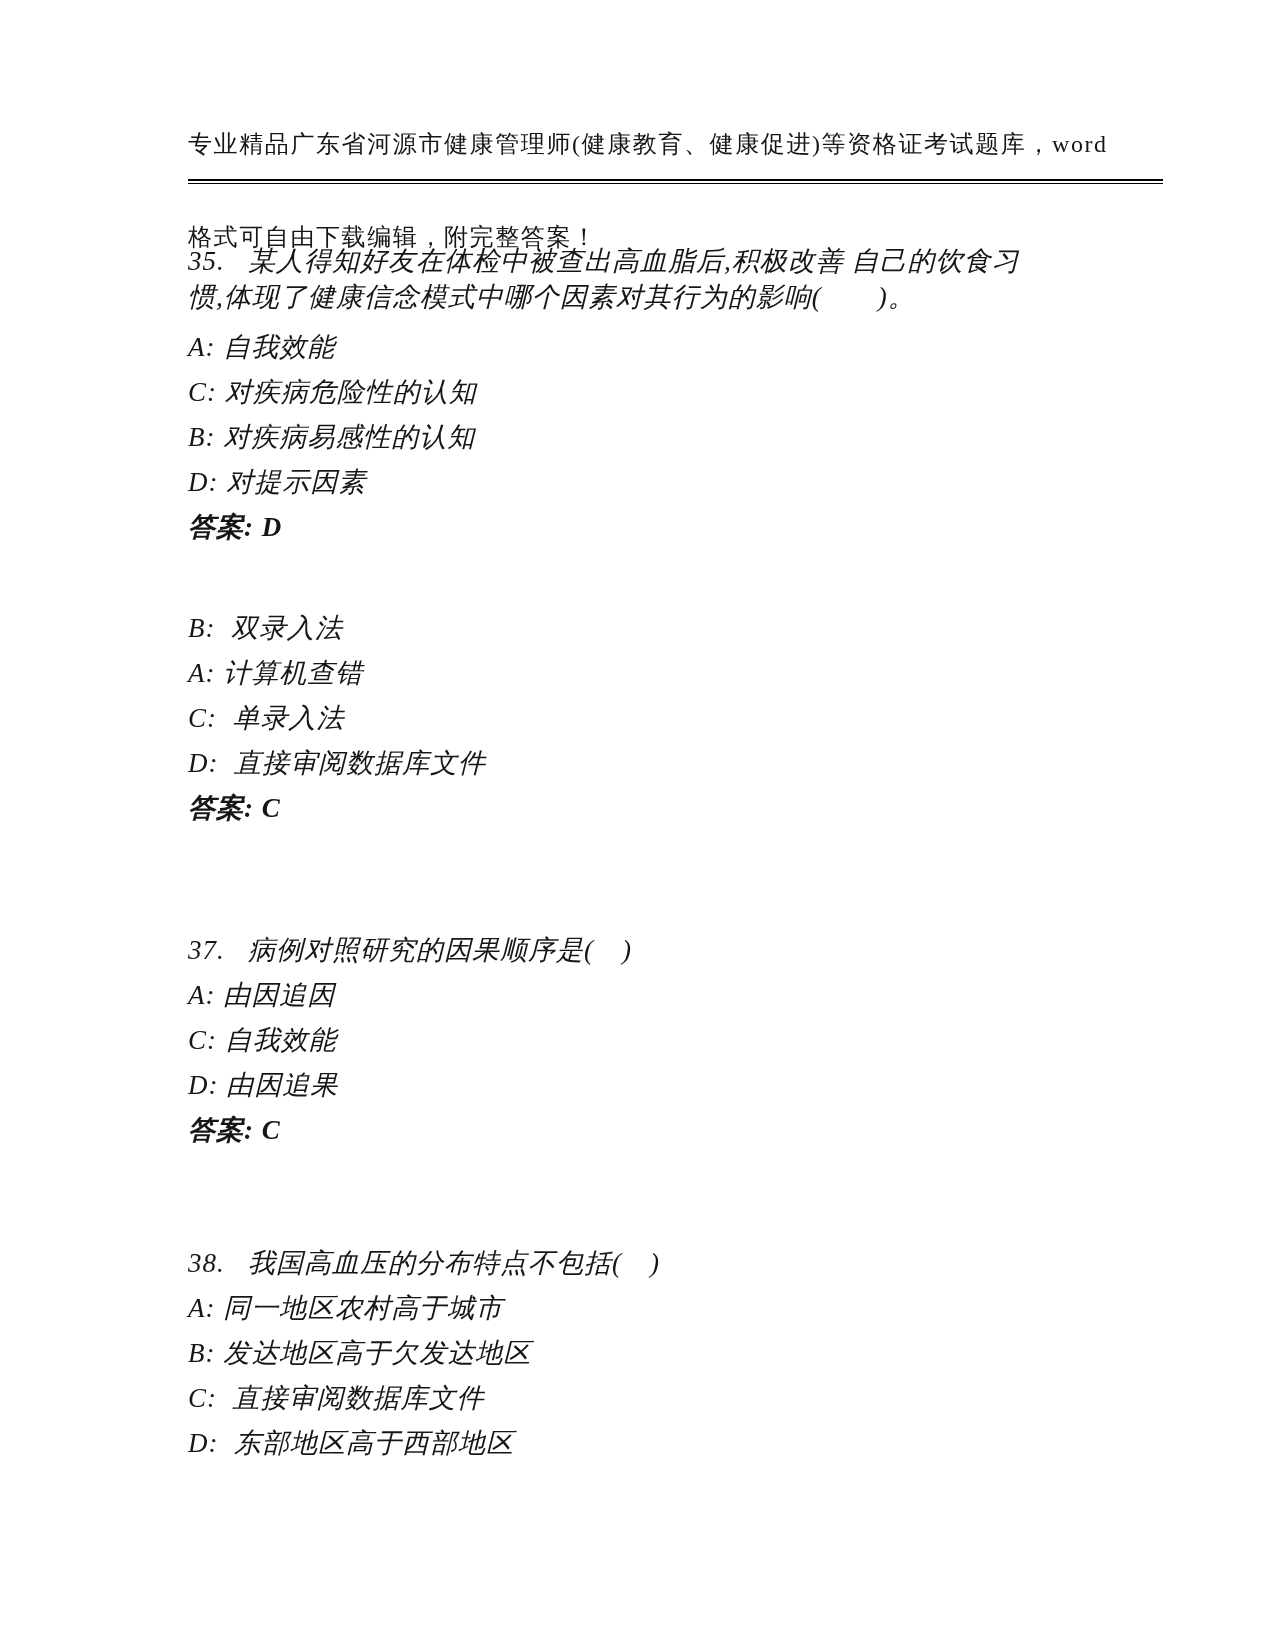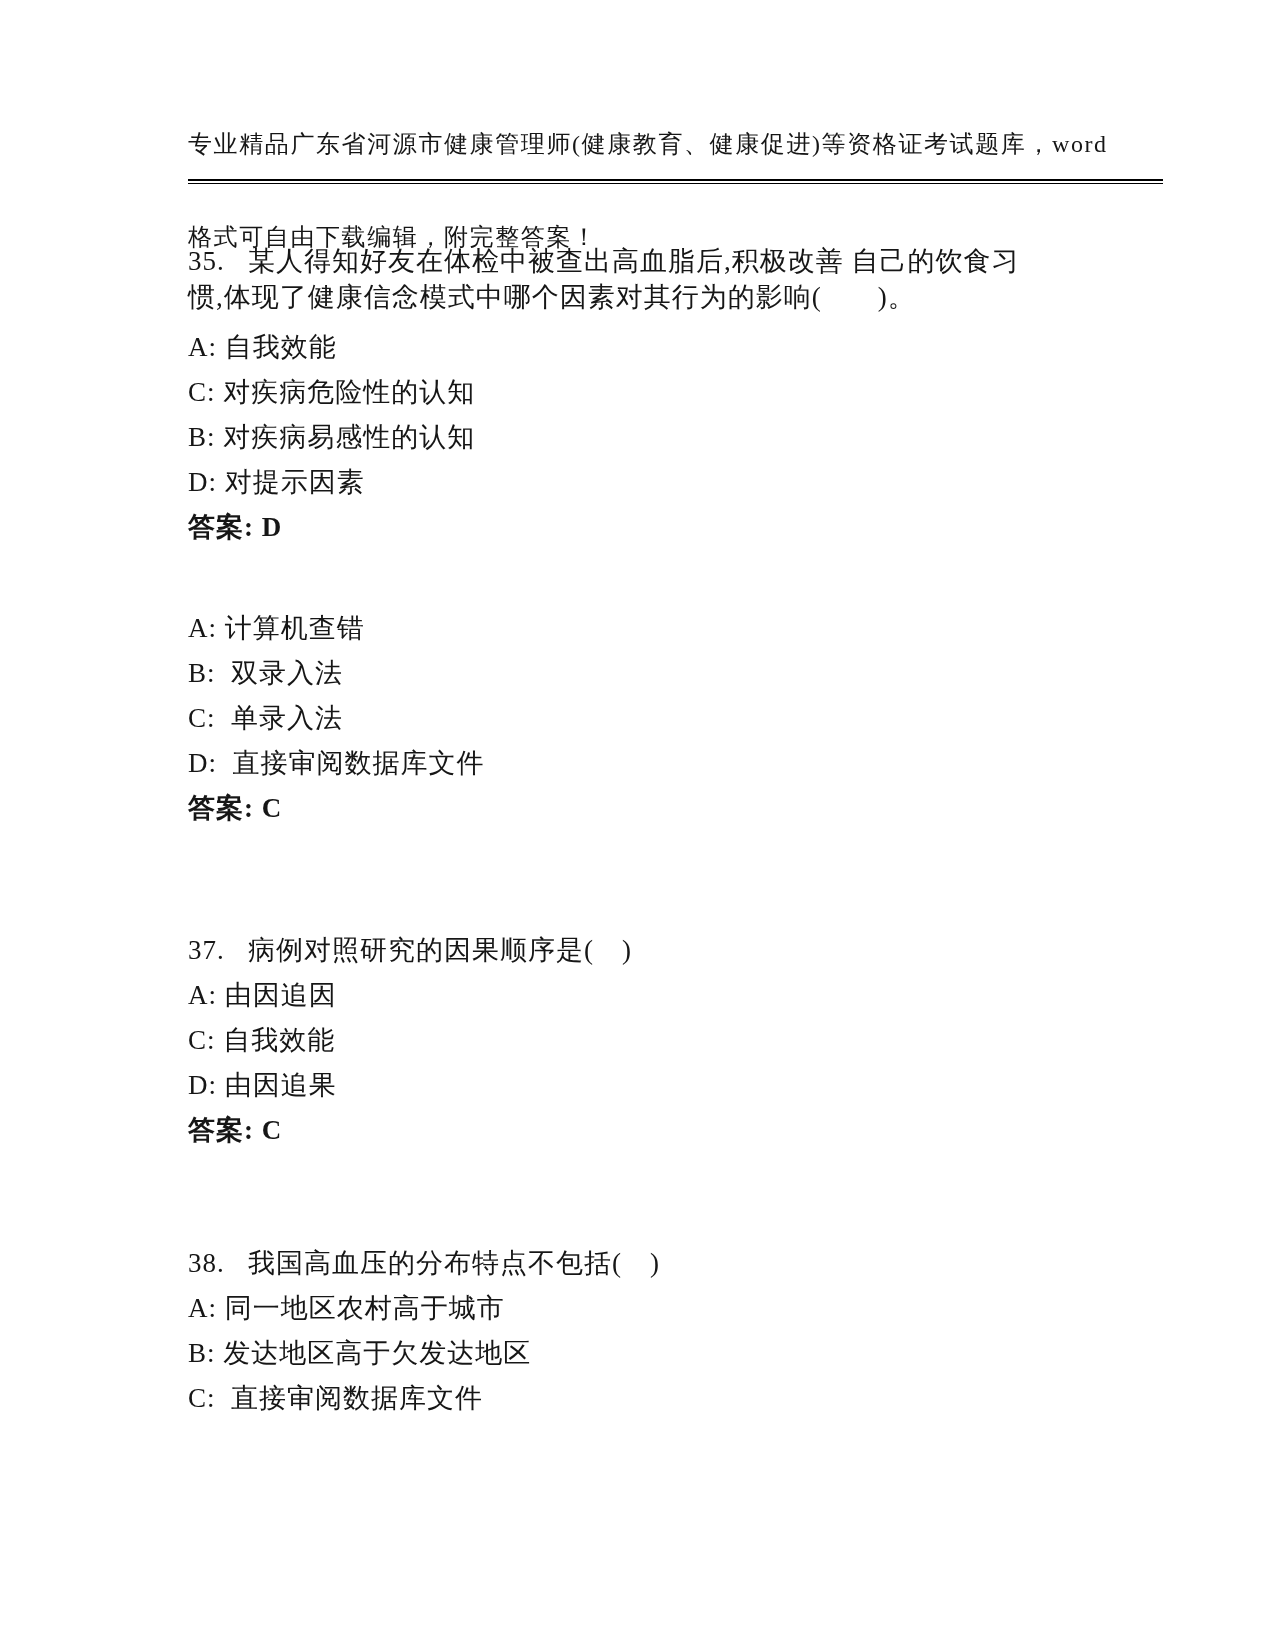--- a/index.html
+++ b/index.html
@@ -32,20 +32,21 @@
   }
   .q {
     position: absolute;
     left: 188px; width: 1000px;
   }
   .line {
     height: 45px; line-height: 45px;
     font-size: 27px;
     letter-spacing: 1px;
     white-space: pre;
+    font-style: italic;
   }
   .qline {
     height: 36px; line-height: 36px;
   }
   .qline-last { margin-bottom: 10px; }
   .qnum { display: inline-block; width: 60px; }
   .answer { font-weight: bold; }
   #q35 { top: 243px; }
   #q36 { top: 606px; }
   #q37 { top: 928px; }
@@ -67,35 +68,36 @@
     <div class="line qline"><span class="qnum">35.</span><span>某人得知好友在体检中被查出高血脂后,积极改善 自己的饮食习</span></div>
     <div class="line qline qline-last">惯,体现了健康信念模式中哪个因素对其行为的影响(　　)。</div>
     <div class="line">A: 自我效能</div>
     <div class="line">C: 对疾病危险性的认知</div>
     <div class="line">B: 对疾病易感性的认知</div>
     <div class="line">D: 对提示因素</div>
     <div class="line answer"><span>答案: </span><span>D</span></div>
   </section>
 
   <section class="q" id="q36">
+    <div class="line">B:  双录入法</div>
     <div class="line">A: 计算机查错</div>
-    <div class="line">B:  双录入法</div>
     <div class="line">C:  单录入法</div>
     <div class="line">D:  直接审阅数据库文件</div>
     <div class="line answer"><span>答案: </span><span>C</span></div>
   </section>
 
   <section class="q" id="q37">
     <div class="line"><span class="qnum">37.</span><span>病例对照研究的因果顺序是(　)</span></div>
     <div class="line">A: 由因追因</div>
     <div class="line">C: 自我效能</div>
     <div class="line">D: 由因追果</div>
     <div class="line answer"><span>答案: </span><span>C</span></div>
   </section>
 
   <section class="q" id="q38">
     <div class="line"><span class="qnum">38.</span><span>我国高血压的分布特点不包括(　)</span></div>
     <div class="line">A: 同一地区农村高于城市</div>
     <div class="line">B: 发达地区高于欠发达地区</div>
     <div class="line">C:  直接审阅数据库文件</div>
+    <div class="line">D:  东部地区高于西部地区</div>
   </section>
 
 </div>
 
 </body></html>

